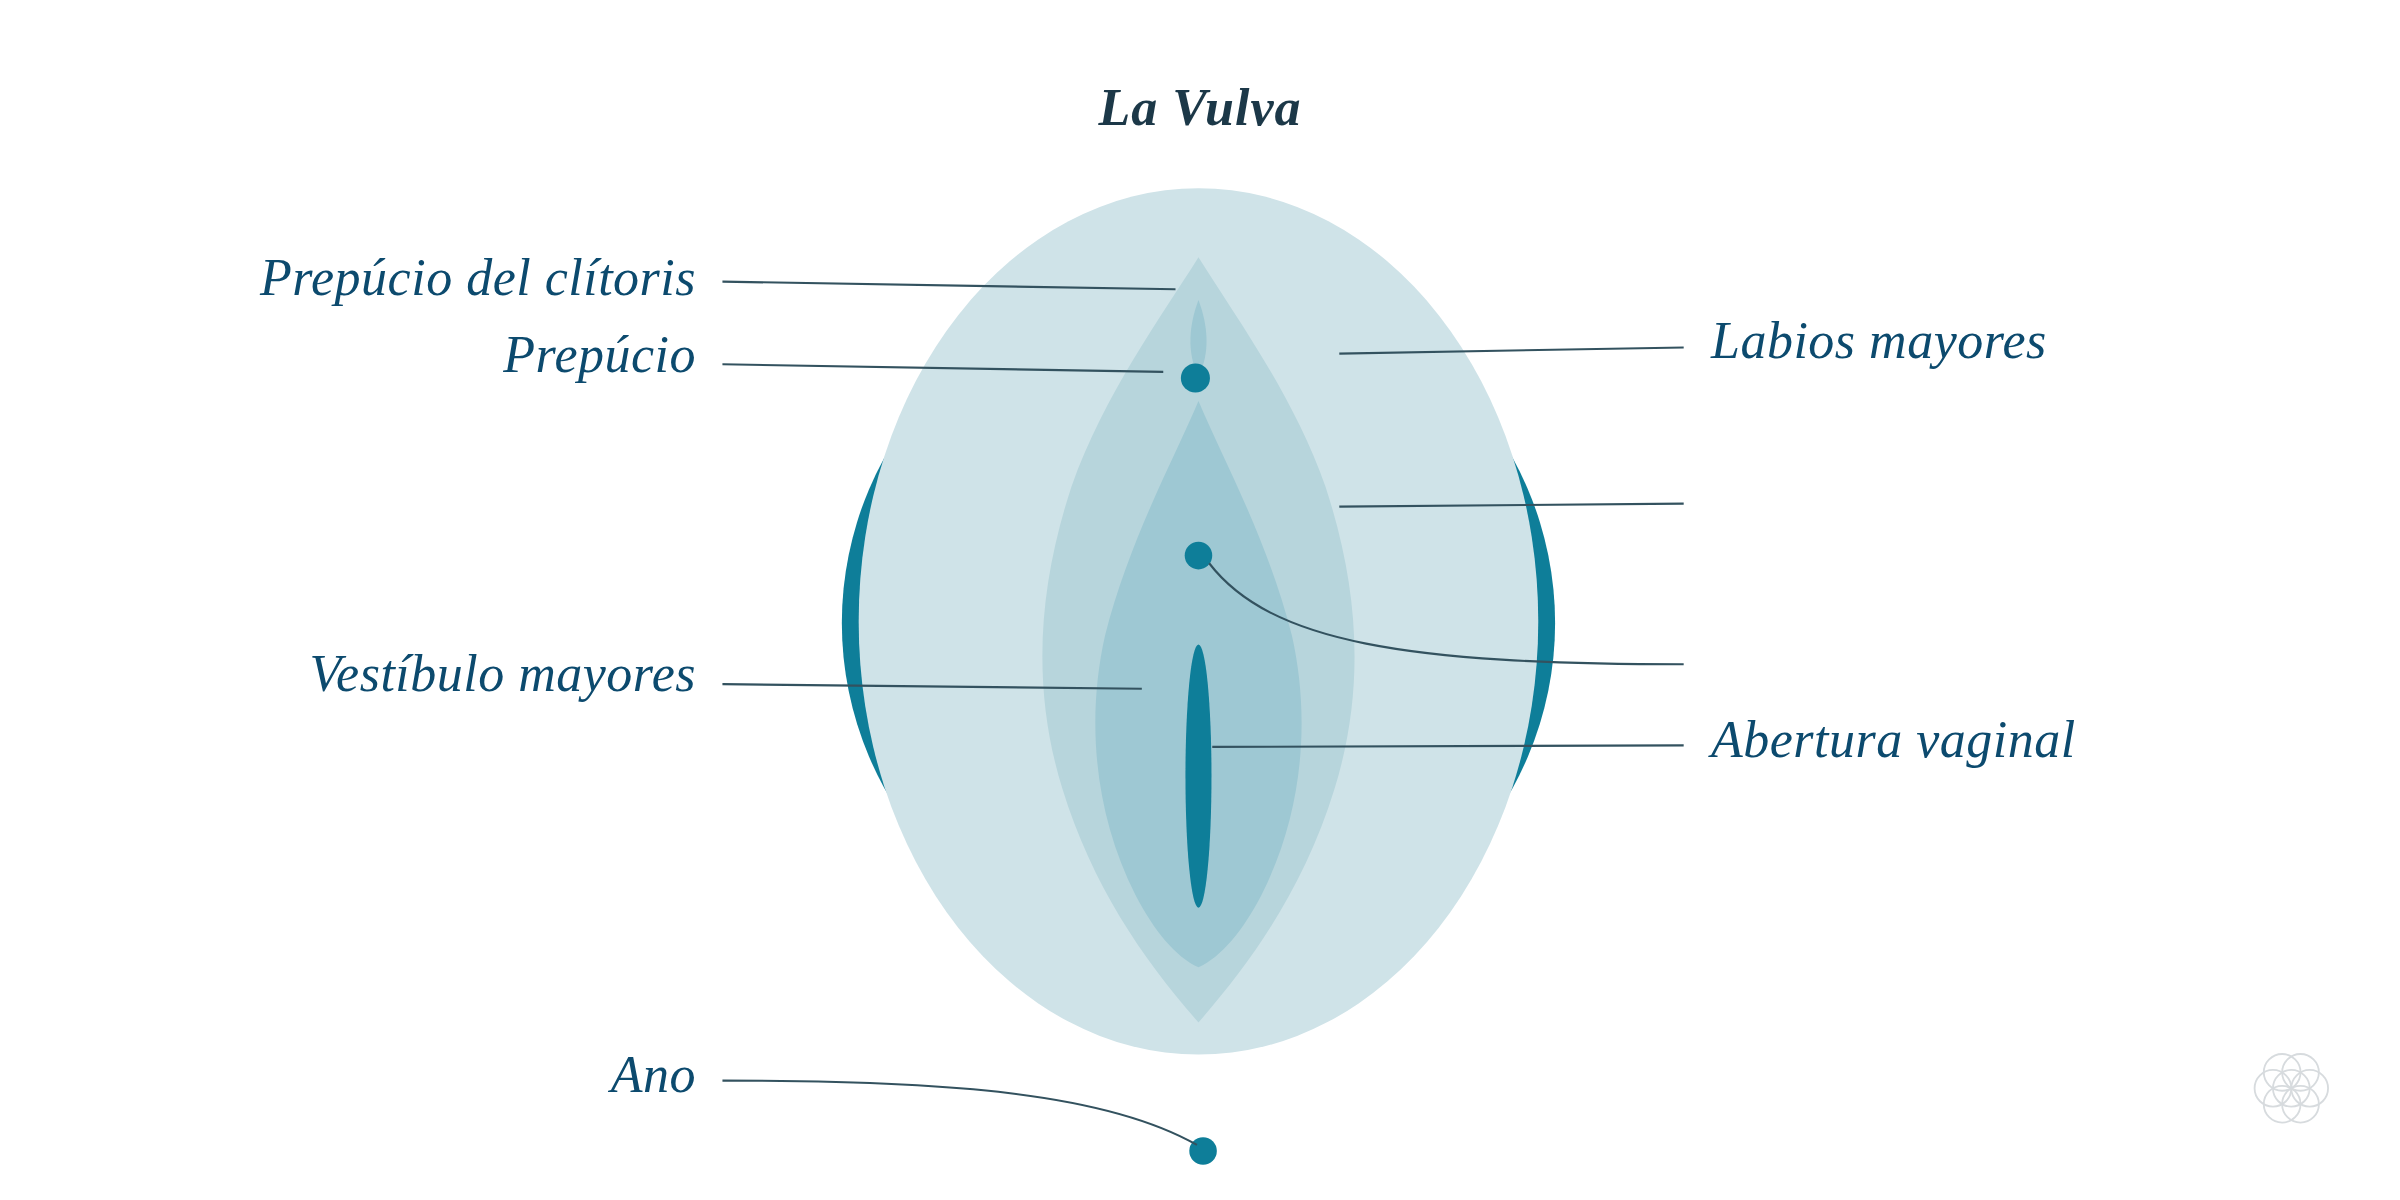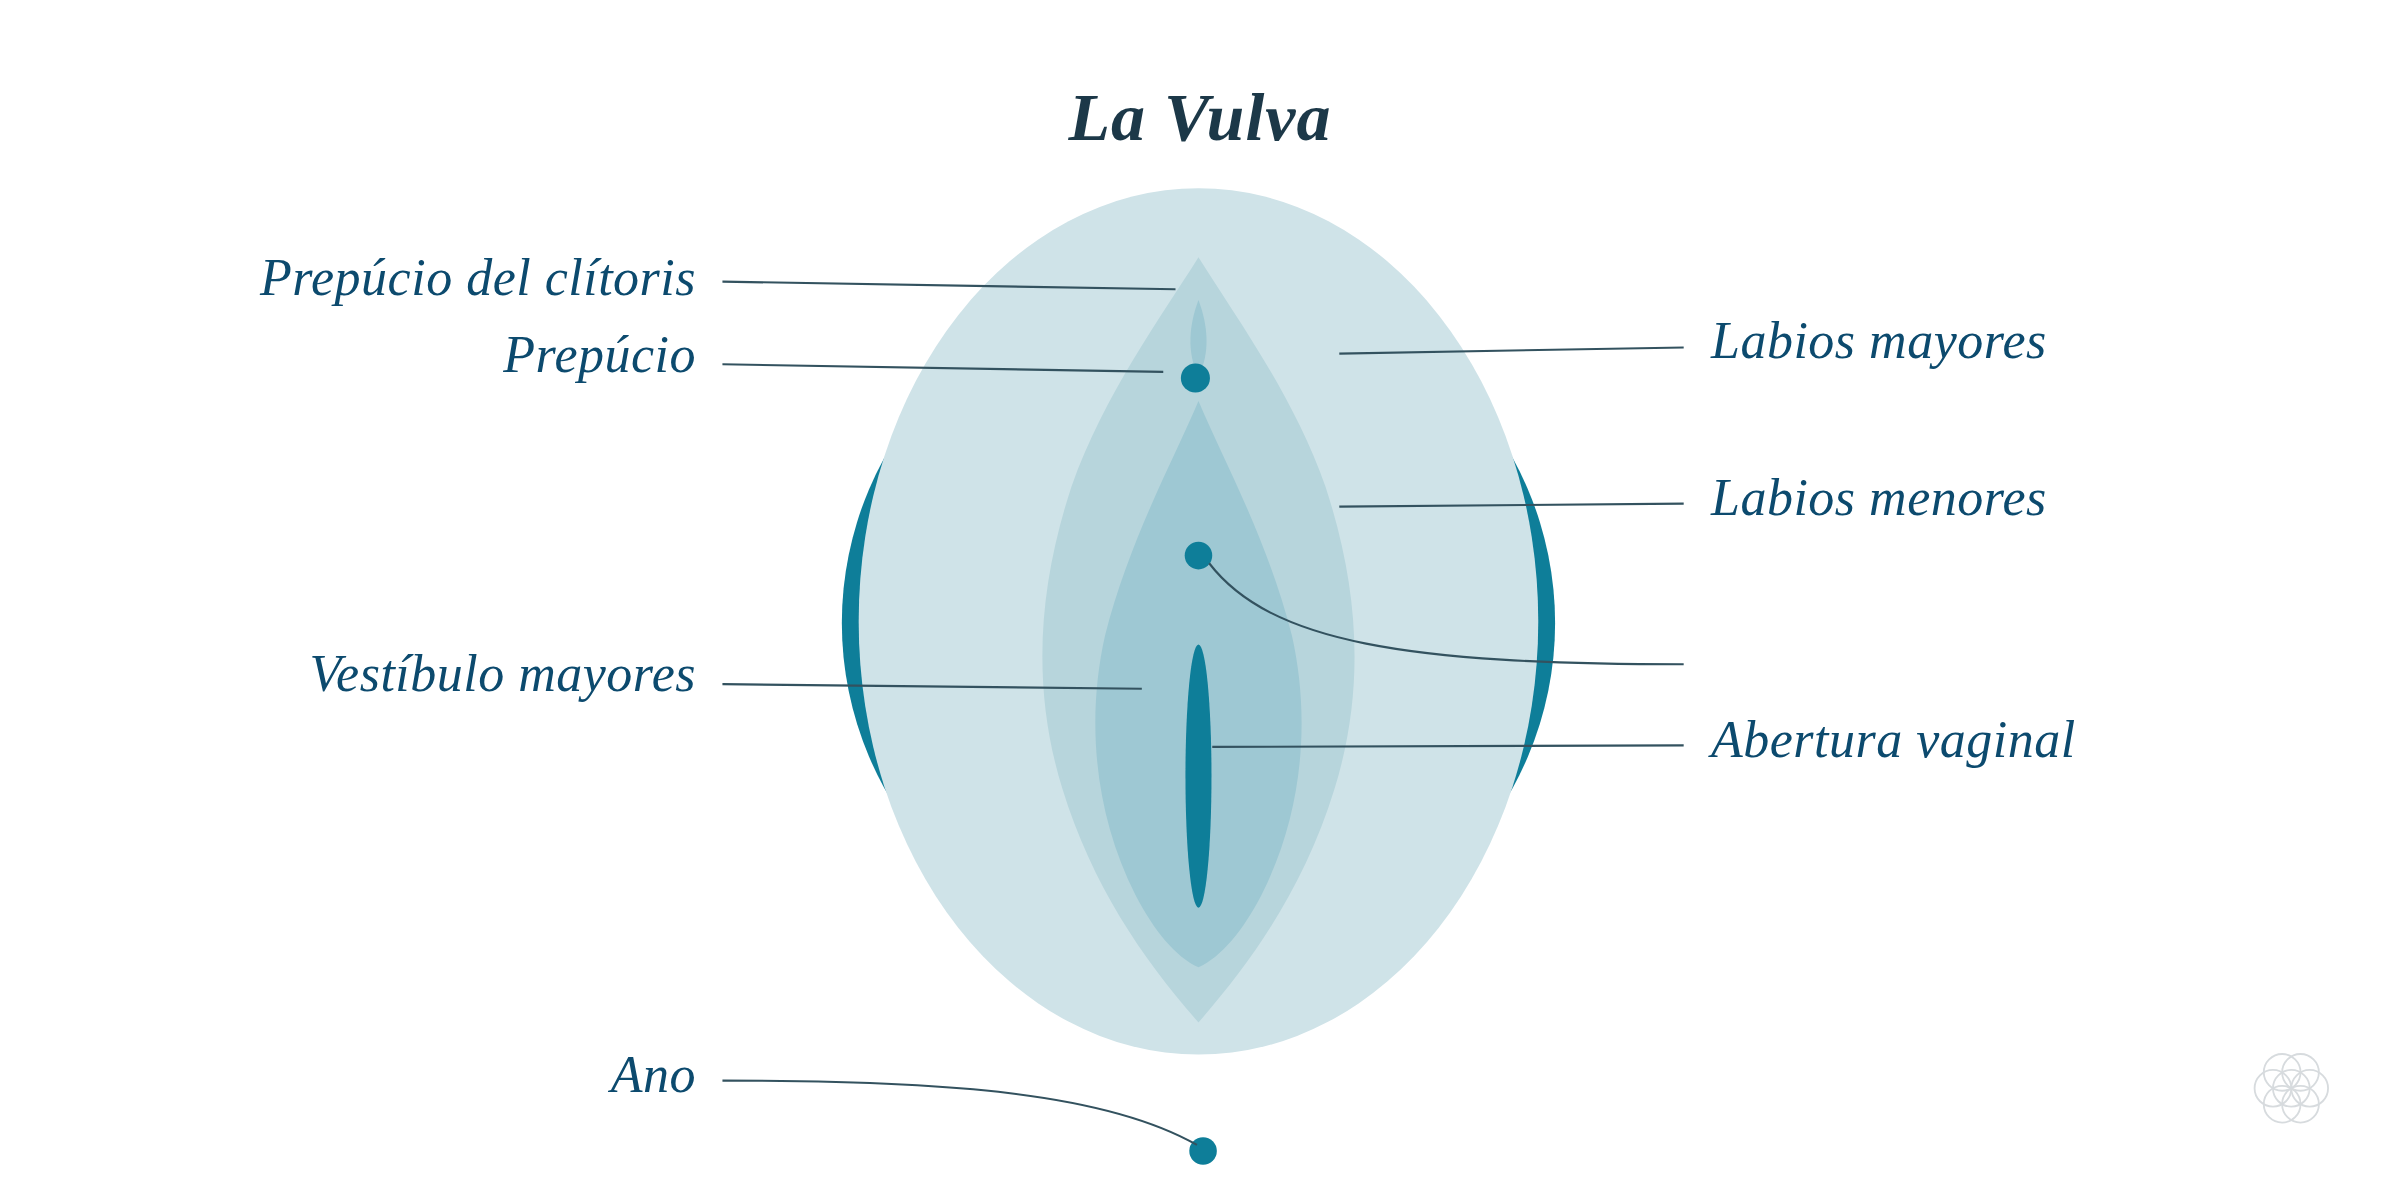--- a/index.html
+++ b/index.html
@@ -17,21 +17,21 @@
     width: 2400px;
     height: 1200px;
   }
   .page-title {
     position: absolute;
     top: 78px;
     left: 0; right: 0;
     text-align: center;
     font-style: italic;
     font-weight: 700;
-    font-size: 68px;
+    font-size: 52px;
     letter-spacing: 1px;
     color: #1c3848;
   }
   .label {
     position: absolute;
     font-style: italic;
     font-weight: 400;
     font-size: 52px;
     letter-spacing: 0.5px;
     color: #0c4a6e;
@@ -111,16 +111,15 @@
   </svg>
 
   <div class="page-title">La Vulva</div>
 
   <div class="label left lbl-prepucio">Prepúcio del clítoris</div>
   <div class="label left lbl-clitoris">Prepúcio</div>
   <div class="label left lbl-vestibulo">Vestíbulo mayores</div>
   <div class="label left lbl-ano">Ano</div>
 
   <div class="label right lbl-mayores">Labios mayores</div>
-  <div class="label right lbl-menores">Labios menores</div>
   <div class="label right lbl-vaginal">Abertura vaginal</div>
 
 </div>
 
 </body></html>

